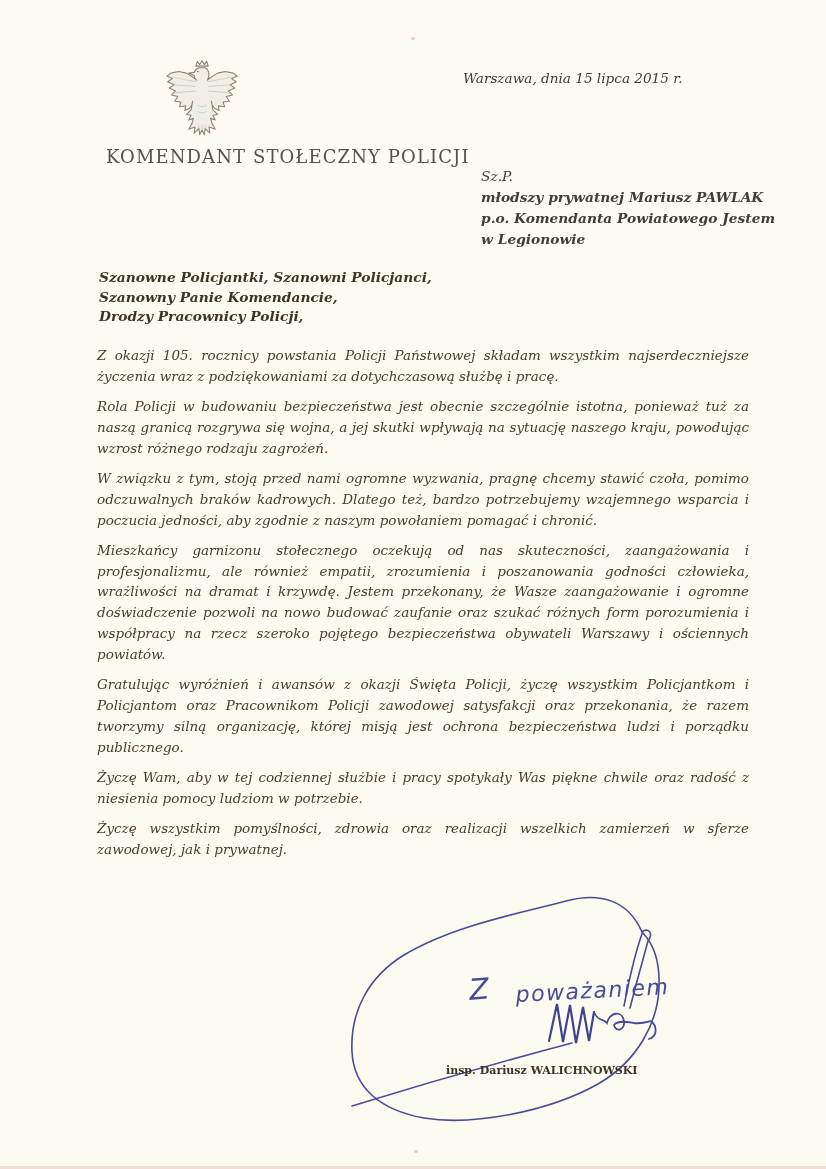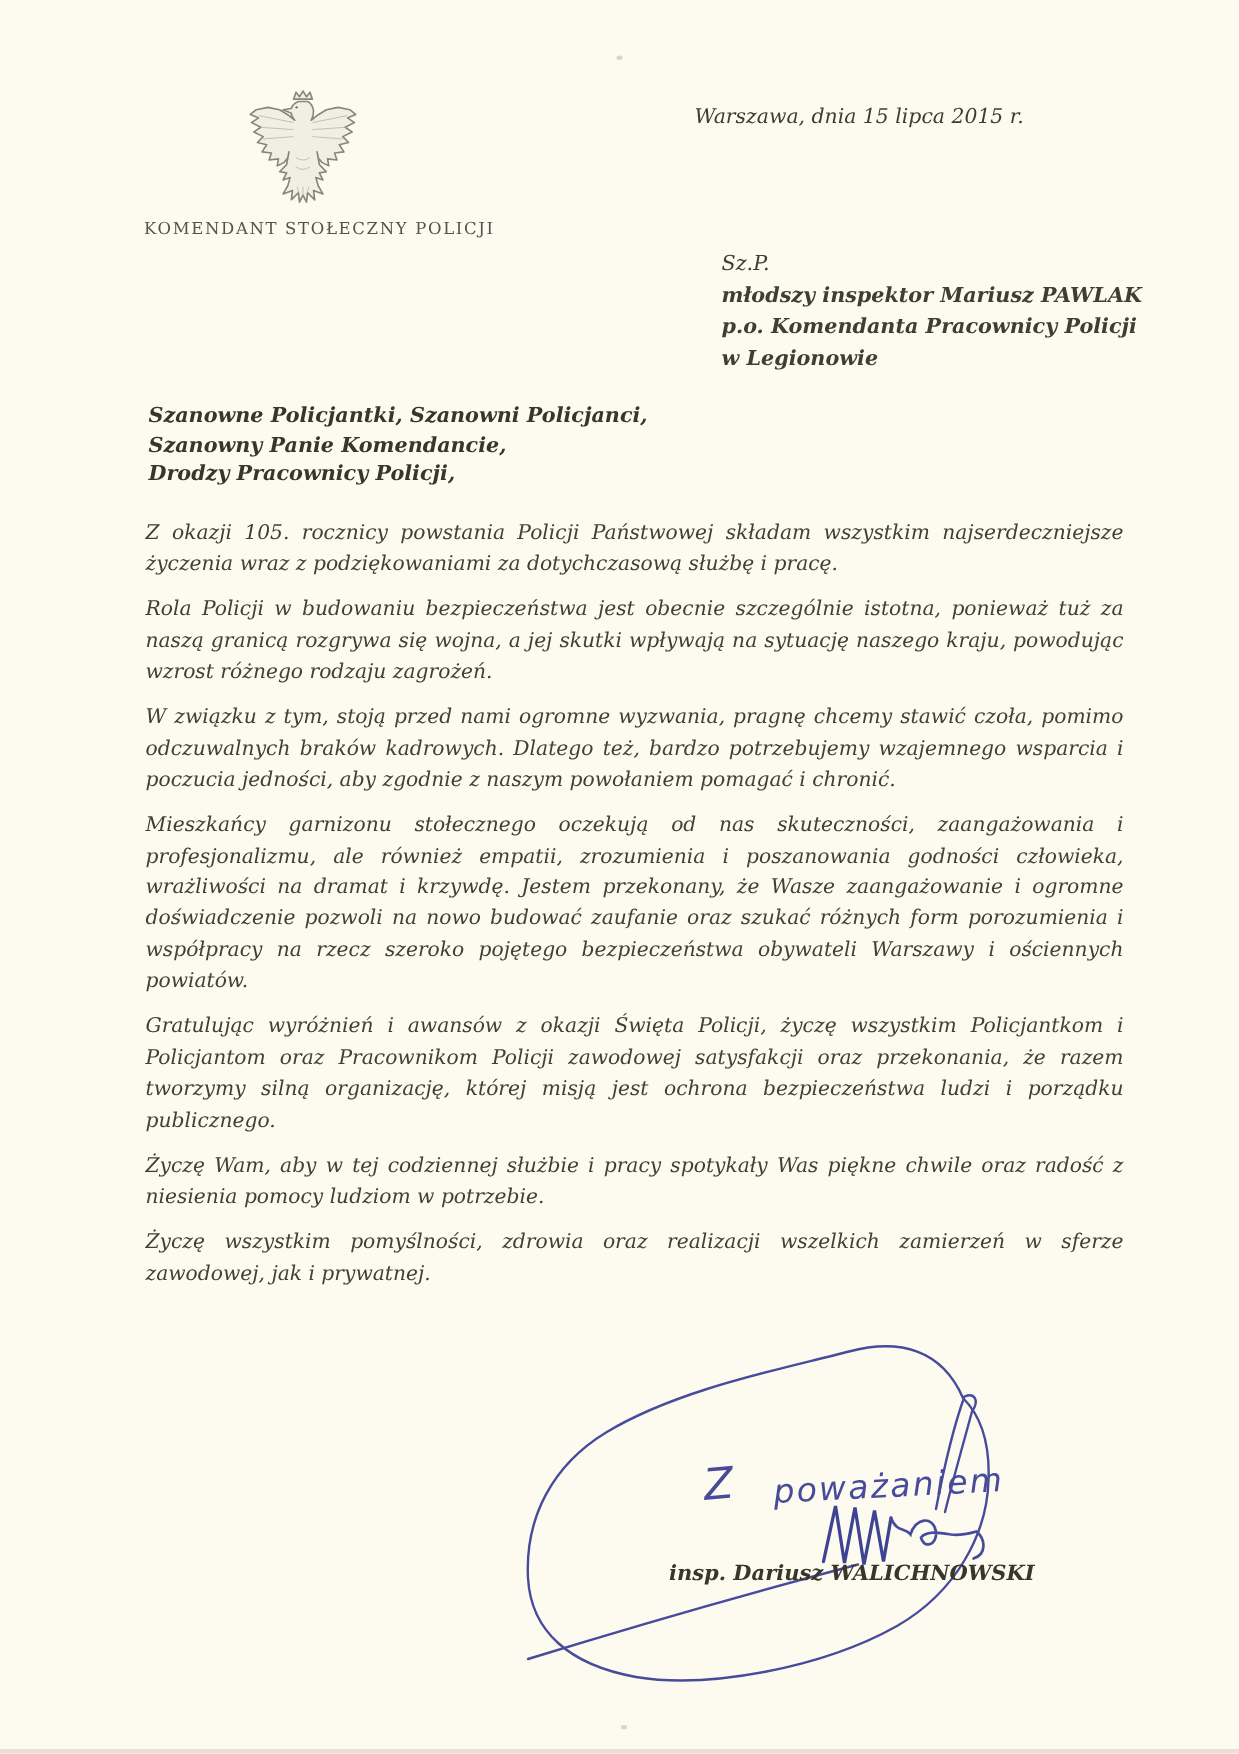--- a/index.html
+++ b/index.html
@@ -14,22 +14,22 @@
   }
   
   .edge-bottom{position:absolute;left:0;bottom:0;width:100%;height:3px;background:#f1dcd6;}
   .speck{position:absolute;width:4px;height:3px;border-radius:50%;background:#b9b6a8;opacity:.55;}
   .speck.top{left:411px;top:37px;}
   .speck.bottom{left:414px;top:1150px;}
 
   
   .emblem{position:absolute;left:163px;top:58px;width:78px;height:88px;}
   .sender-title{
-    position:absolute;left:96px;top:146px;
-    font-size:11px;letter-spacing:1.1px;color:#55524a;
+    position:absolute;left:106px;top:146px;
+    font-size:18px;letter-spacing:1.1px;color:#55524a;
     white-space:nowrap;
   }
   .date-line{
     position:absolute;left:463px;top:70px;
     font-style:italic;font-size:13.6px;color:#3e3b32;
     white-space:nowrap;
   }
 
   
   .recipient{position:absolute;left:465px;top:166px;font-style:italic;font-size:13.8px;line-height:21px;margin-left:16px;}
@@ -45,22 +45,22 @@
     font-style:italic;
     font-size:13.5px;line-height:20.8px;
     text-align:justify;
     color:#43402f;
   }
   .body-text p:last-child{margin-bottom:0;}
 
   
   .sig-svg{position:absolute;left:320px;top:880px;}
   .signer{
-    position:absolute;left:446px;top:1041px;
-    font-style:italic;font-weight:bold;font-size:14px;
+    position:absolute;left:446px;top:1064px;
+    font-weight:bold;font-size:11px;
     color:#393629;white-space:nowrap;
   }
   .hand{font-family:"DejaVu Sans","Liberation Sans",sans-serif;font-style:italic;}
 </style>
 </head>
 <body>
 
 <div class="page">
 
   <svg class="emblem" viewBox="0 0 100 112" aria-hidden="true">
@@ -98,22 +98,22 @@
     </g>
     <circle cx="44.5" cy="17" r="1" fill="#6e6a5e"></circle>
   </svg>
 
   <div class="sender-title">KOMENDANT STOŁECZNY POLICJI</div>
 
   <div class="date-line">Warszawa, dnia 15 lipca 2015 r.</div>
 
   <div class="recipient">
     <div>Sz.P.</div>
-    <div class="rname">młodszy inspektor Mariusz PAWLAK</div>
-    <div class="rname">p.o. Komendanta Pracownicy Policji</div>
+    <div class="rname">młodszy prywatnej Mariusz PAWLAK</div>
+    <div class="rname">p.o. Komendanta Powiatowego Jestem</div>
     <div class="rname">w Legionowie</div>
   </div>
 
   <div class="salutation">
     <div>Szanowne Policjantki, Szanowni Policjanci,</div>
     <div>Szanowny Panie Komendancie,</div>
     <div>Drodzy Pracownicy Policji,</div>
   </div>
 
   <div class="body-text">

